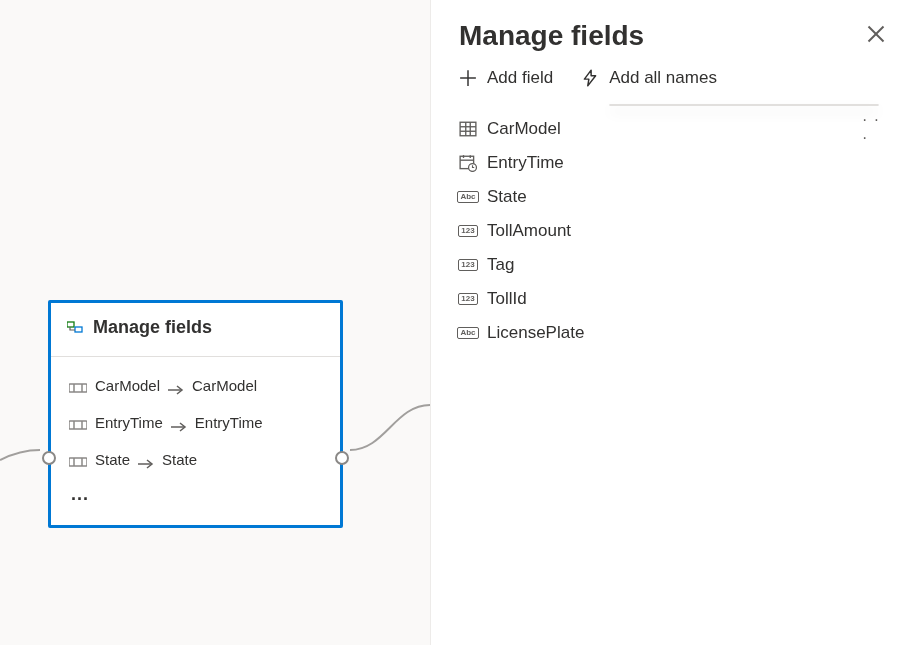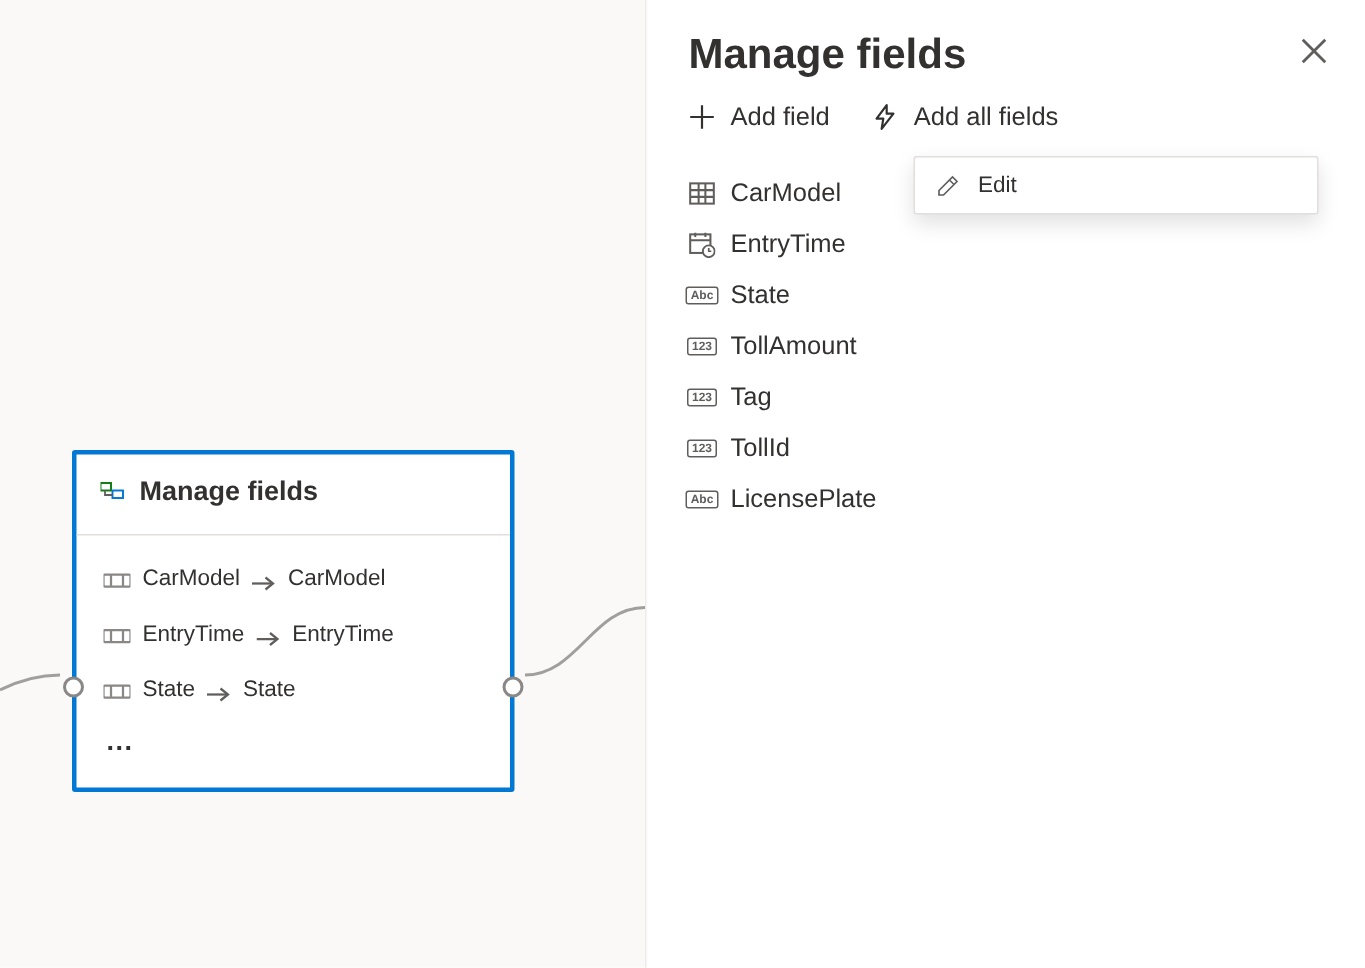--- a/index.html
+++ b/index.html
@@ -316,47 +316,41 @@
       <svg viewBox="0 0 16 16">
           <line x1="8" y1="1" x2="8" y2="15" stroke="#323130" stroke-width="1.3"></line>
           <line x1="1" y1="8" x2="15" y2="8" stroke="#323130" stroke-width="1.3"></line>
         </svg>
       <span>Add field</span>
     </div>
     <div class="panel-action">
       <svg viewBox="0 0 16 16">
           <path d="M 9 1 L 3 9 L 7 9 L 6 15 L 13 6 L 9 6 Z" fill="none" stroke="#323130" stroke-width="1.3" stroke-linejoin="round"></path>
         </svg>
-      <span>Add all fields</span>
+      <span>Add all names</span>
     </div>
   </div>
 
   <div class="field-list">
 
     <div class="field-row">
       <span class="type-icon">
         <svg viewBox="0 0 16 16">
             <rect x="1" y="2" width="14" height="12" fill="none" stroke="#605e5c" stroke-width="1.2"></rect>
             <line x1="1" y1="6" x2="15" y2="6" stroke="#605e5c" stroke-width="1.2"></line>
             <line x1="1" y1="10" x2="15" y2="10" stroke="#605e5c" stroke-width="1.2"></line>
             <line x1="6" y1="2" x2="6" y2="14" stroke="#605e5c" stroke-width="1.2"></line>
             <line x1="10" y1="2" x2="10" y2="14" stroke="#605e5c" stroke-width="1.2"></line>
           </svg>
       </span>
       <span>CarModel</span>
       <div class="row-more">· · ·</div>
     </div>
 
     <div class="context-menu">
-      <div class="menu-item">
-        <svg viewBox="0 0 16 16">
-            <path d="M 2 14 L 2 11 L 11 2 L 14 5 L 5 14 Z M 9 4 L 12 7" stroke="#605e5c" stroke-width="1.1" fill="none"></path>
-          </svg>
-        <span>Edit</span>
-      </div>
     </div>
 
     <div class="field-row">
       <span class="type-icon">
         <svg viewBox="0 0 16 16">
             <rect x="1" y="2" width="12" height="11" fill="none" stroke="#605e5c" stroke-width="1.2"></rect>
             <line x1="1" y1="5.5" x2="13" y2="5.5" stroke="#605e5c" stroke-width="1.2"></line>
             <line x1="4" y1="1" x2="4" y2="3.5" stroke="#605e5c" stroke-width="1.2"></line>
             <line x1="10" y1="1" x2="10" y2="3.5" stroke="#605e5c" stroke-width="1.2"></line>
             <circle cx="12" cy="12" r="3.5" fill="#fff" stroke="#605e5c" stroke-width="1.1"></circle>

